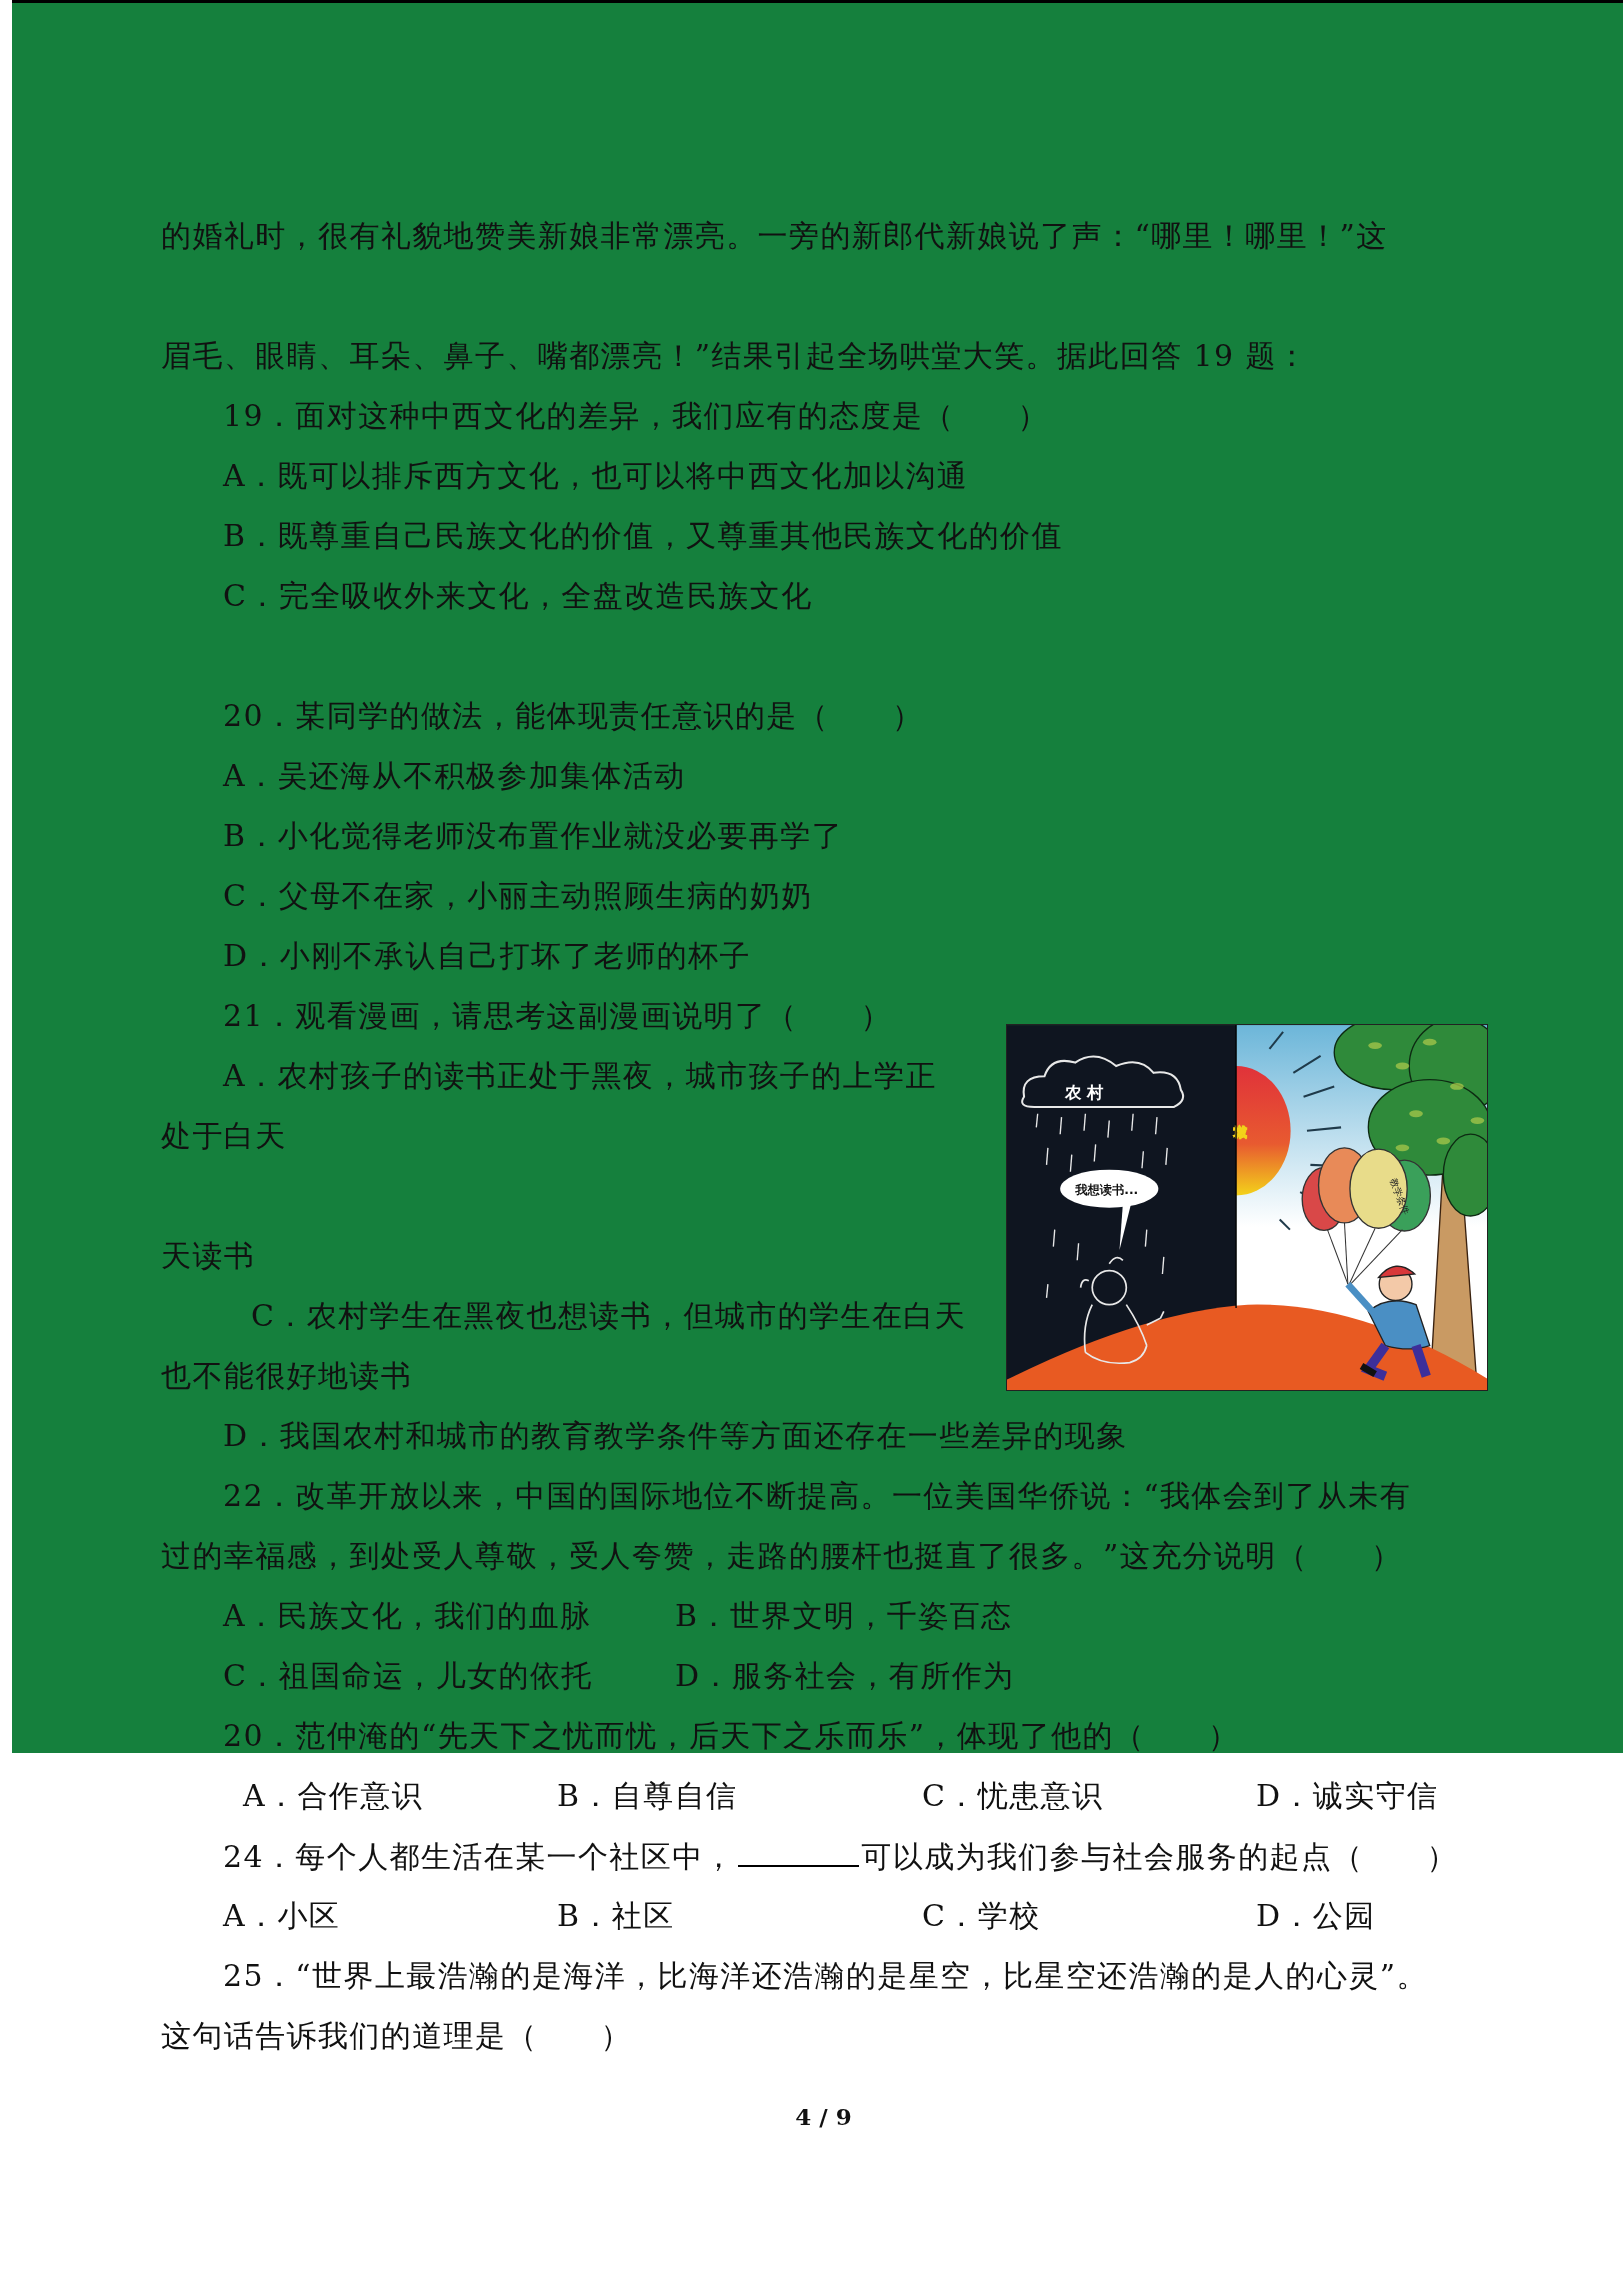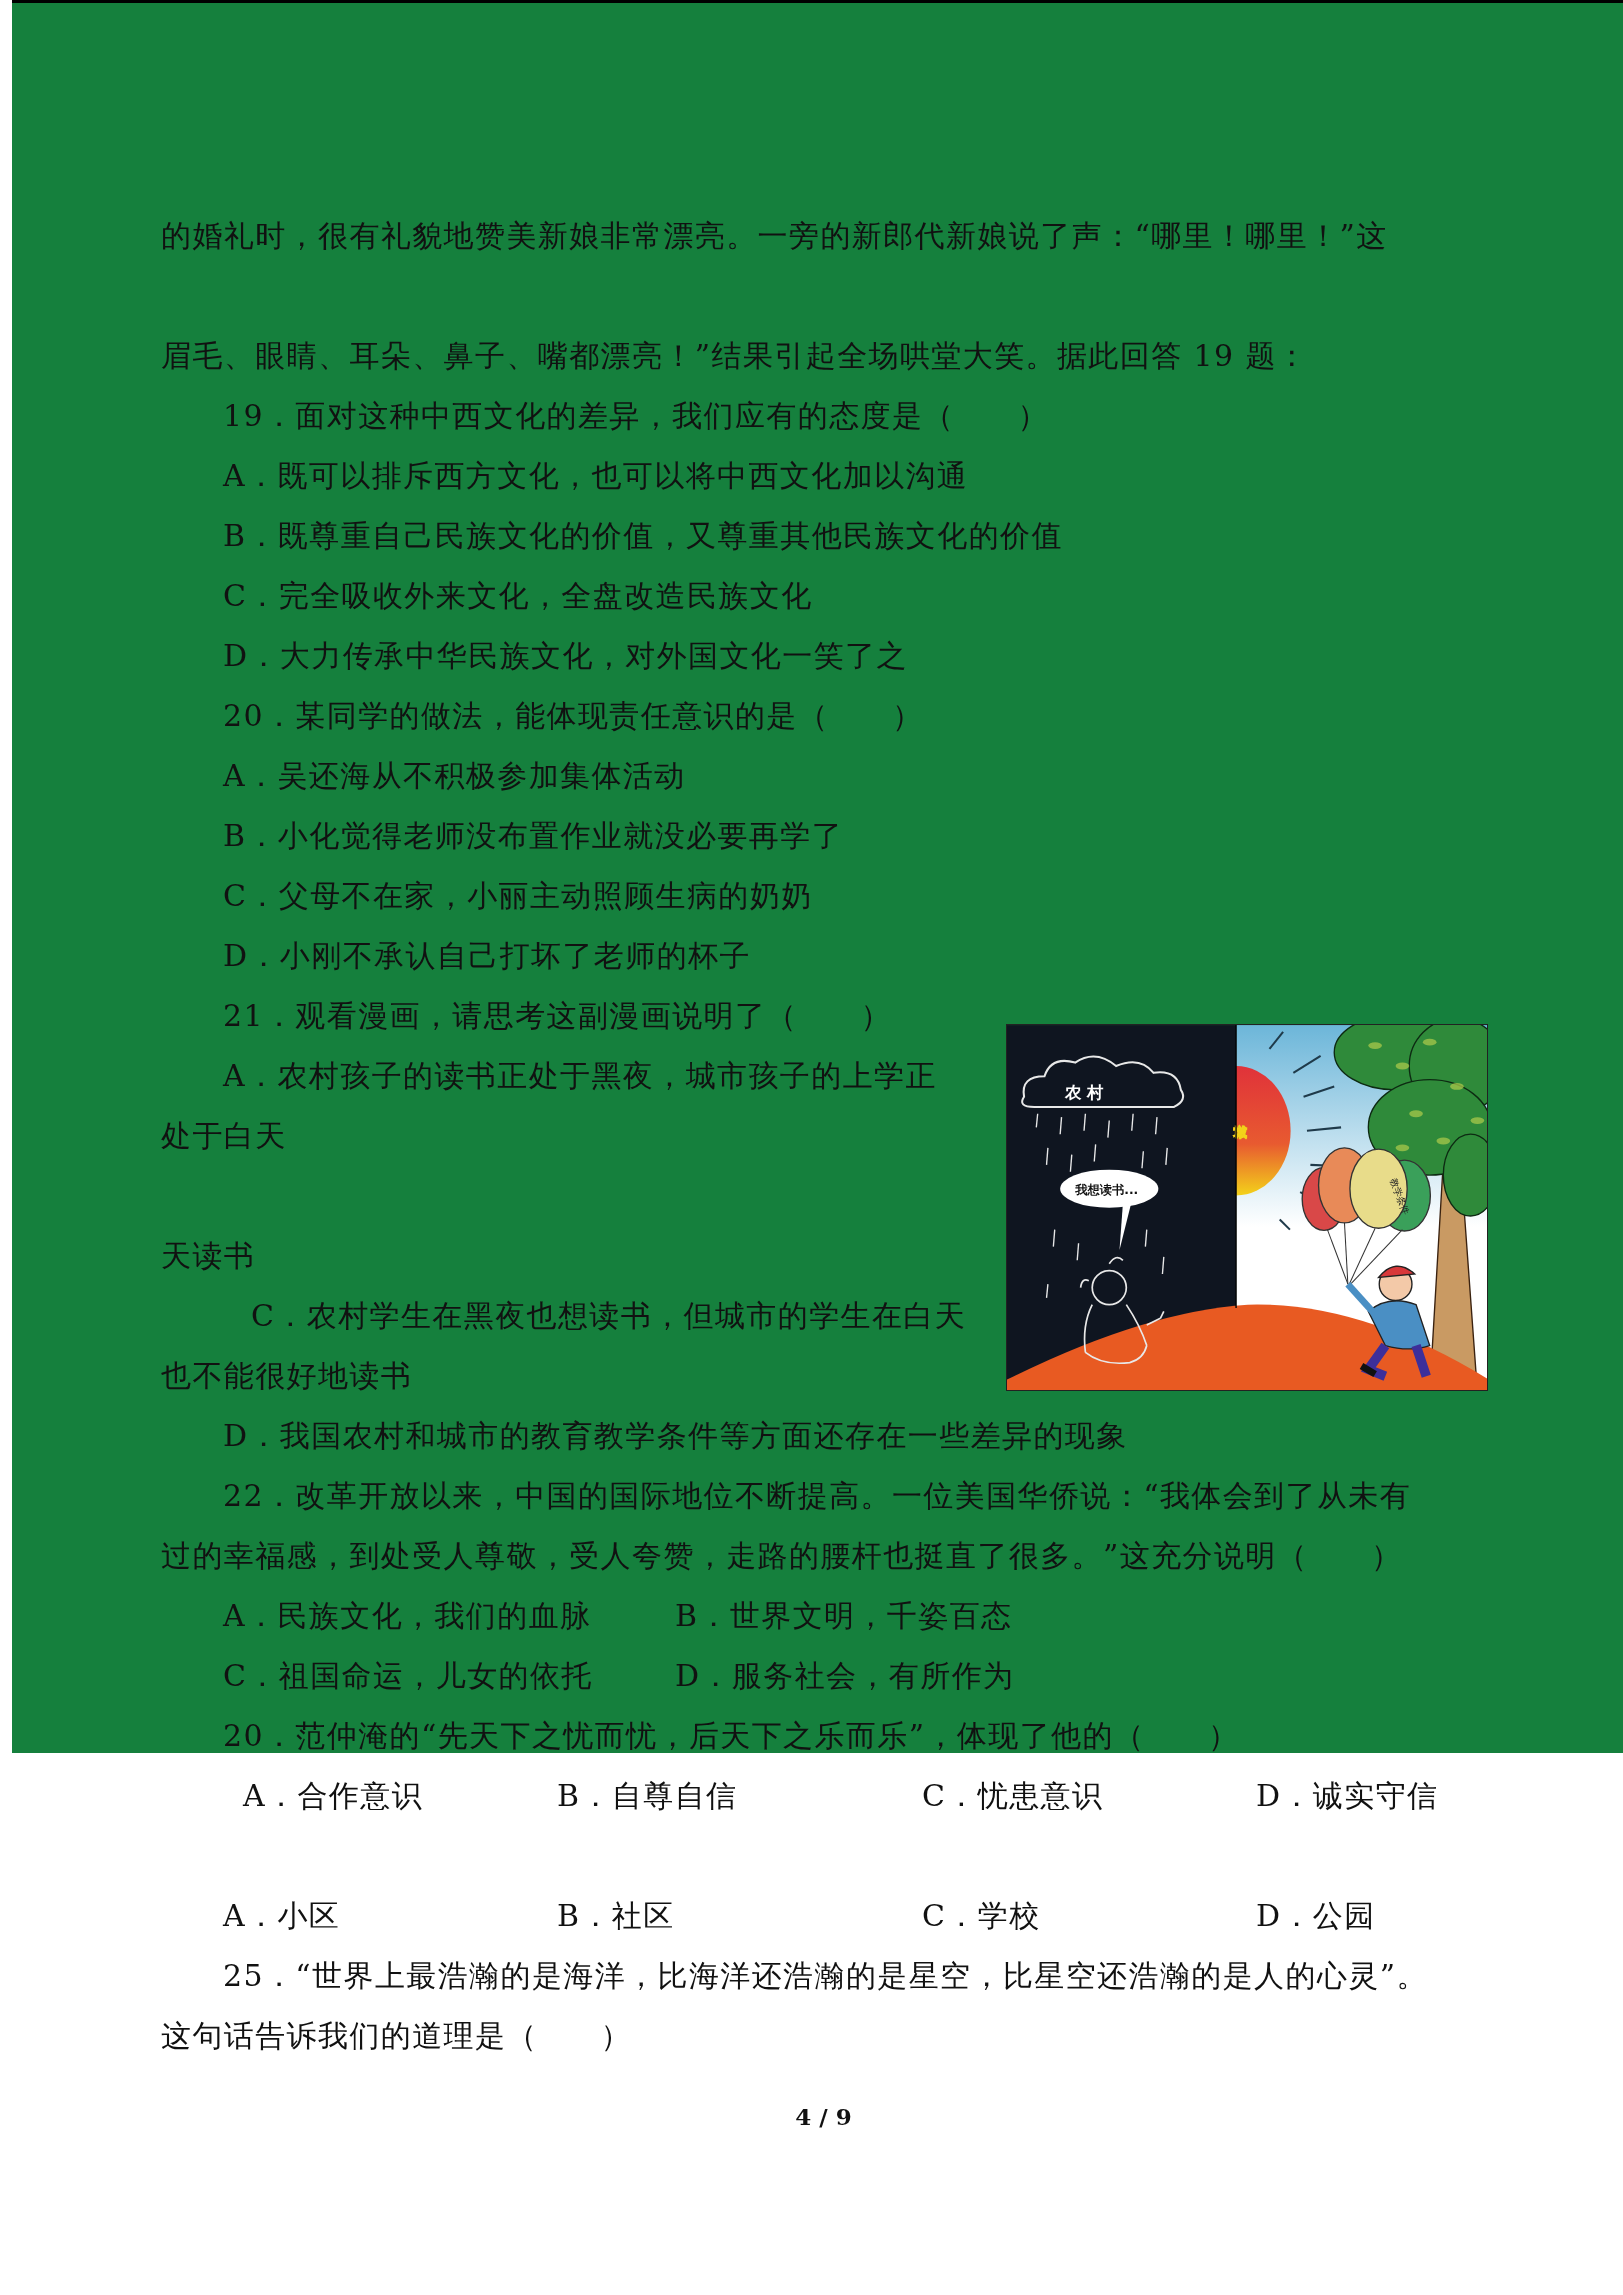--- a/index.html
+++ b/index.html
@@ -22,21 +22,20 @@
   <div class="border-top"></div>
   <div class="border-right"></div>
 
   <div class="line" style="left:149px; top:215px;">的婚礼时，很有礼貌地赞美新娘非常漂亮。一旁的新郎代新娘说了声：“哪里！哪里！”这</div>
   <div class="line" style="left:149px; top:335px;">眉毛、眼睛、耳朵、鼻子、嘴都漂亮！”结果引起全场哄堂大笑。据此回答 19 题：</div>
 
   <div class="line" style="left:211px; top:395px;">19．面对这种中西文化的差异，我们应有的态度是（　　）</div>
   <div class="line" style="left:211px; top:455px;">A．既可以排斥西方文化，也可以将中西文化加以沟通</div>
   <div class="line" style="left:211px; top:515px;">B．既尊重自己民族文化的价值，又尊重其他民族文化的价值</div>
   <div class="line" style="left:211px; top:575px;">C．完全吸收外来文化，全盘改造民族文化</div>
-  <div class="line" style="left:211px; top:635px;">D．大力传承中华民族文化，对外国文化一笑了之</div>
 
   <div class="line" style="left:211px; top:695px;">20．某同学的做法，能体现责任意识的是（　　）</div>
   <div class="line" style="left:211px; top:755px;">A．吴还海从不积极参加集体活动</div>
   <div class="line" style="left:211px; top:815px;">B．小化觉得老师没布置作业就没必要再学了</div>
   <div class="line" style="left:211px; top:875px;">C．父母不在家，小丽主动照顾生病的奶奶</div>
   <div class="line" style="left:211px; top:935px;">D．小刚不承认自己打坏了老师的杯子</div>
 
   <div class="line" style="left:211px; top:995px;">21．观看漫画，请思考这副漫画说明了（　　）</div>
   <div class="line" style="left:211px; top:1055px;">A．农村孩子的读书正处于黑夜，城市孩子的上学正</div>
   <div class="line" style="left:149px; top:1115px;">处于白天</div>
@@ -165,20 +164,23 @@
   <div class="opt" style="left:663px; top:1595px;">B．世界文明，千姿百态</div>
   <div class="opt" style="left:211px; top:1655px;">C．祖国命运，儿女的依托</div>
   <div class="opt" style="left:663px; top:1655px;">D．服务社会，有所作为</div>
 
   <div class="line" style="left:211px; top:1715px;">20．范仲淹的“先天下之忧而忧，后天下之乐而乐”，体现了他的（　　）</div>
   <div class="opt" style="left:211px; top:1775px;margin-left:20px;">A．合作意识</div>
   <div class="opt" style="left:545px; top:1775px;">B．自尊自信</div>
   <div class="opt" style="left:910px; top:1775px;">C．忧患意识</div>
   <div class="opt" style="left:1244px; top:1775px;">D．诚实守信</div>
 
+  <div class="line" style="left:211px; top:1835px;">
+    <span>24．每个人都生活在某一个社区中，</span><span class="blank"></span><span>可以成为我们参与社会服务的起点（　　）</span>
+  </div>
   <div class="opt" style="left:211px; top:1895px;">A．小区</div>
   <div class="opt" style="left:545px; top:1895px;">B．社区</div>
   <div class="opt" style="left:910px; top:1895px;">C．学校</div>
   <div class="opt" style="left:1244px; top:1895px;">D．公园</div>
 
   <div class="line" style="left:211px; top:1955px;">25．“世界上最浩瀚的是海洋，比海洋还浩瀚的是星空，比星空还浩瀚的是人的心灵”。</div>
   <div class="line" style="left:149px; top:2015px;">这句话告诉我们的道理是（　　）</div>
 
   <div class="pagenum">4 / 9</div>
 </div>

